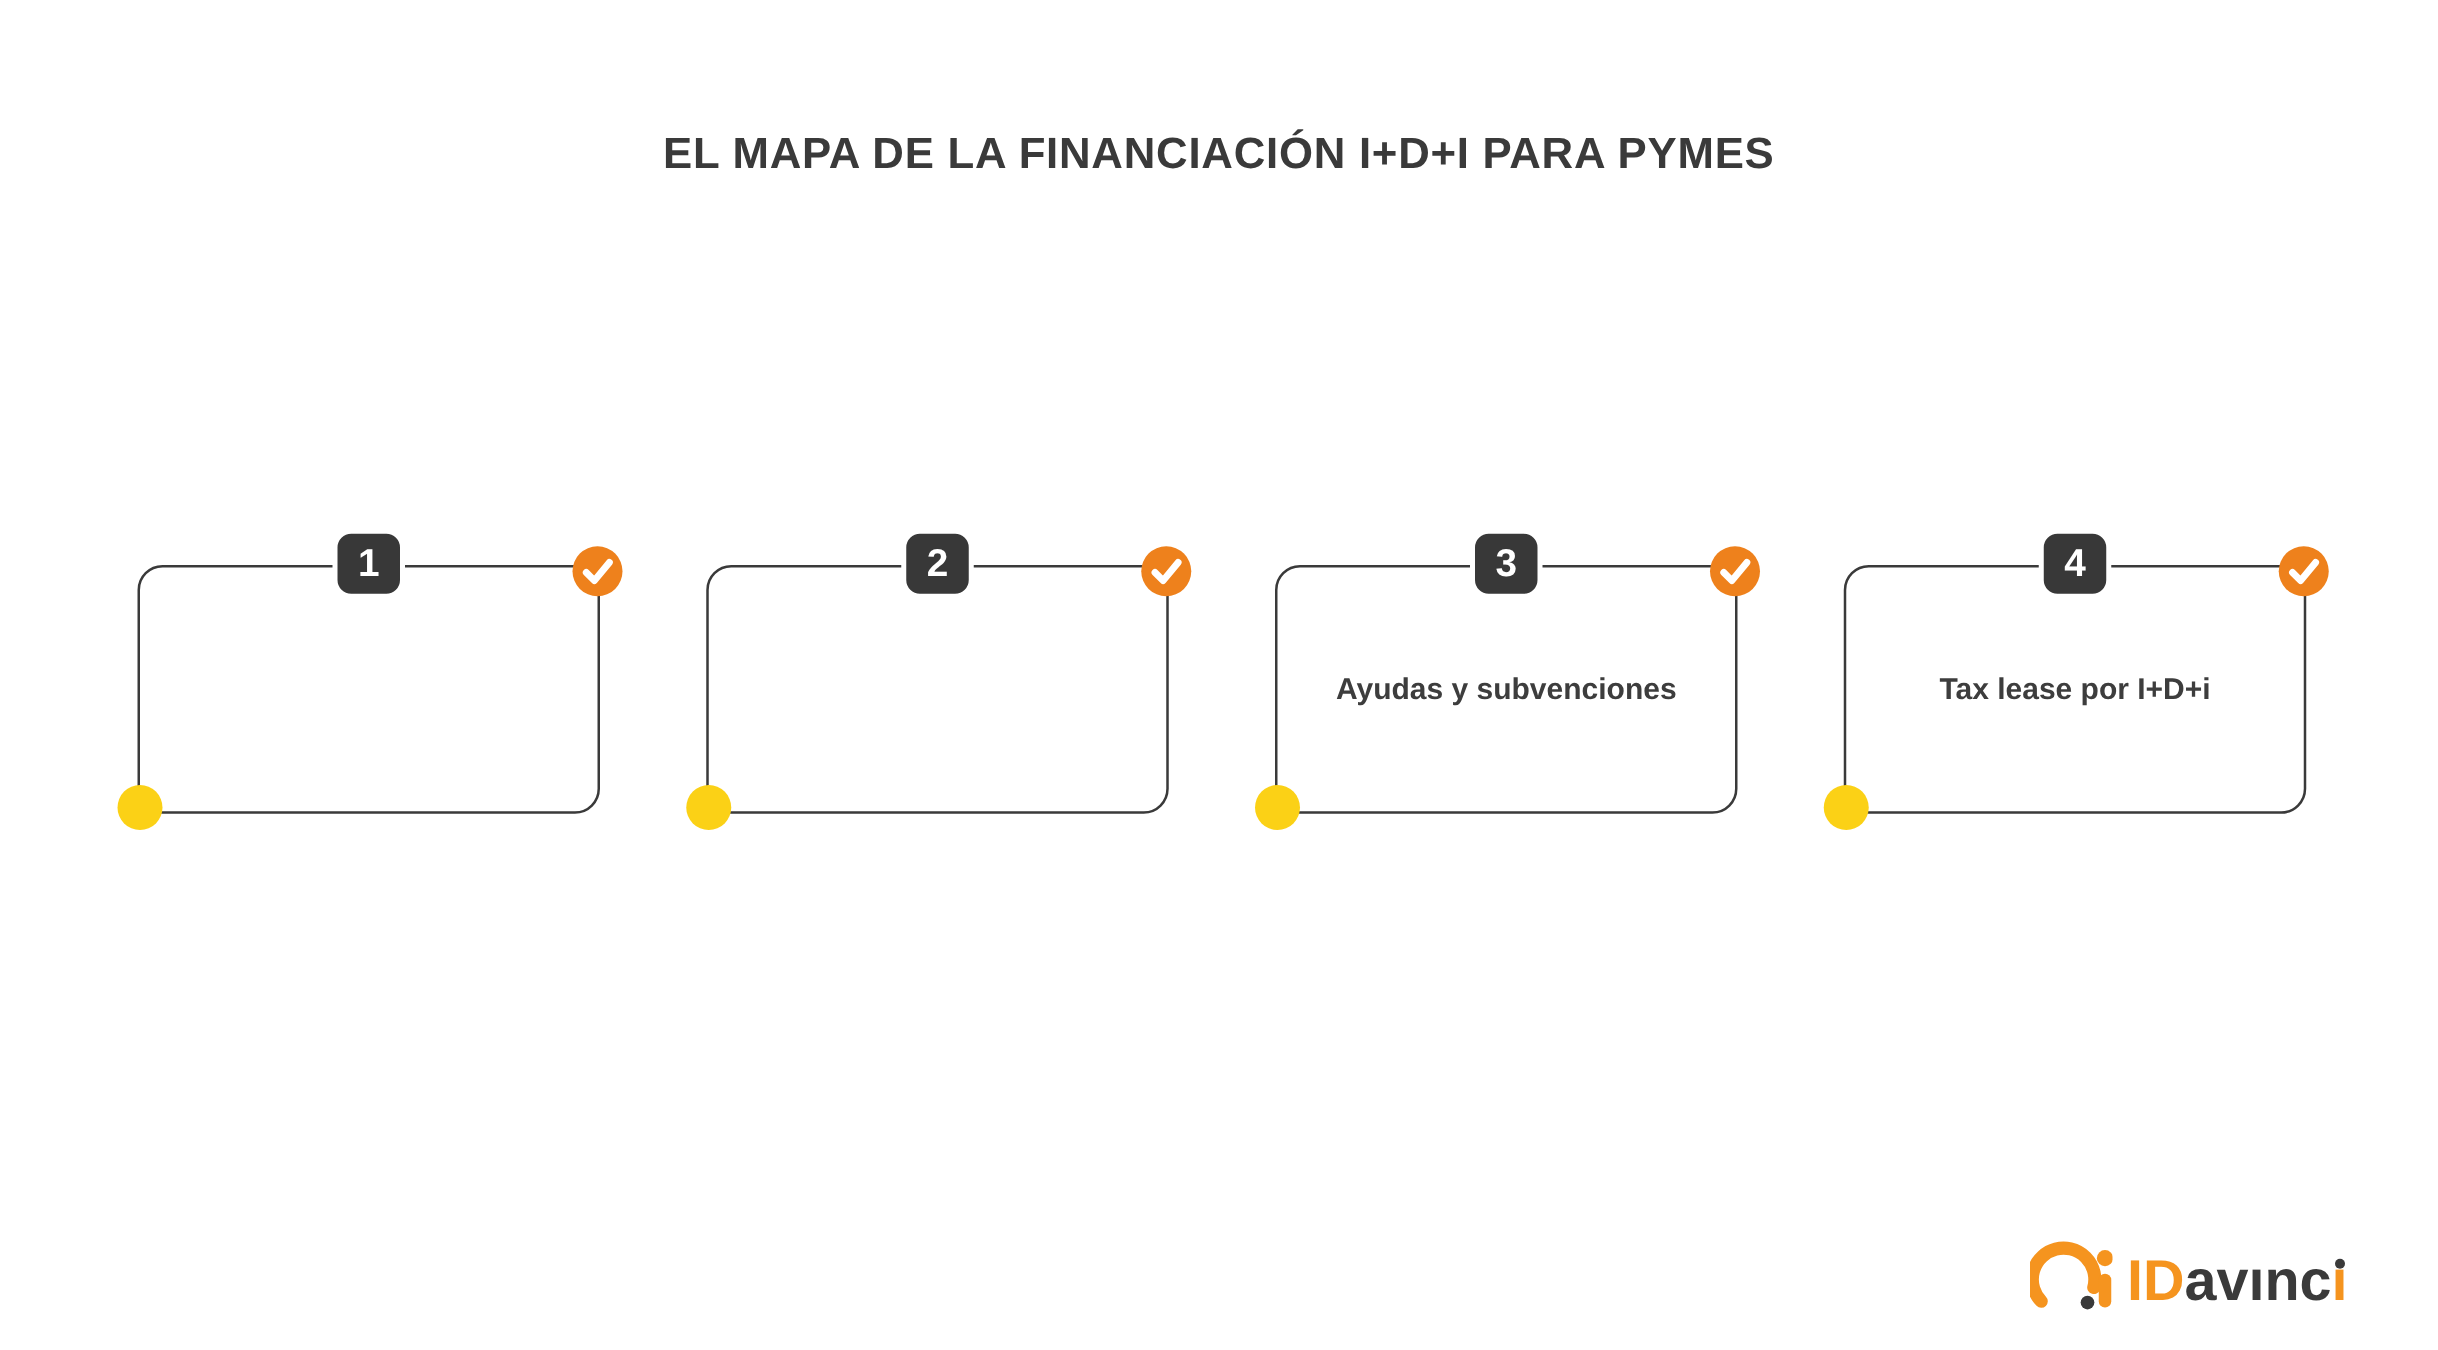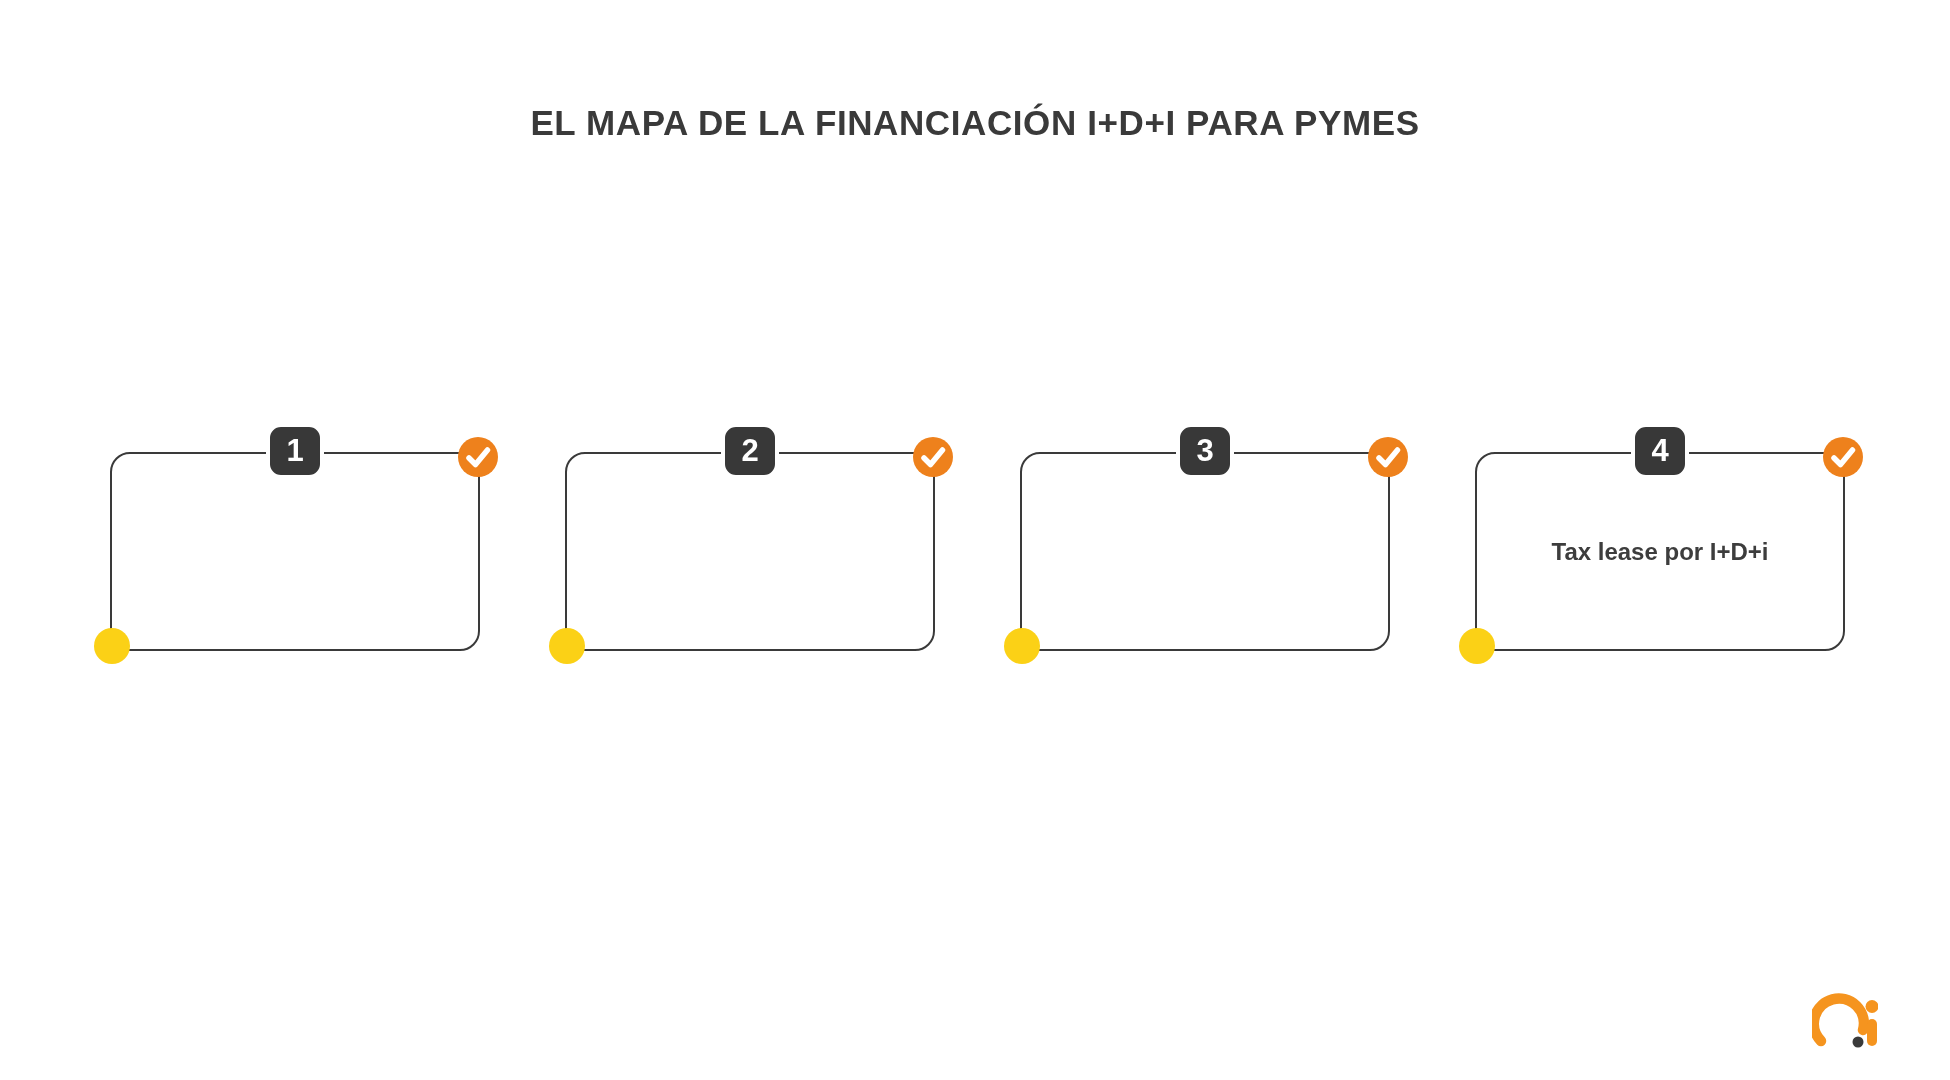--- a/index.html
+++ b/index.html
@@ -102,33 +102,37 @@
 </div>
 
 <div class="card card-3">
   <div class="number-badge">3</div>
   <div class="check-circle">
     <svg width="40" height="40" viewBox="0 0 40 40">
       <polyline points="11,21 17.5,27.5 29.5,13" fill="none" stroke="#ffffff" stroke-width="5.5" stroke-linecap="round" stroke-linejoin="round"></polyline>
     </svg>
   </div>
   <div class="corner-dot"></div>
+  <div class="card-label">Ayudas y subvenciones</div>
 </div>
 
 <div class="card card-4">
   <div class="number-badge">4</div>
   <div class="check-circle">
     <svg width="40" height="40" viewBox="0 0 40 40">
       <polyline points="11,21 17.5,27.5 29.5,13" fill="none" stroke="#ffffff" stroke-width="5.5" stroke-linecap="round" stroke-linejoin="round"></polyline>
     </svg>
   </div>
   <div class="corner-dot"></div>
   <div class="card-label">Tax lease por I+D+i</div>
 </div>
 
 <div class="logo">
   <svg class="logo-mark" width="66" height="58" viewBox="0 0 66 58">
     <path d="M9,49 A25,25 0 1 1 51,38" fill="none" stroke="#f5941f" stroke-width="10.5" stroke-linecap="round"></path>
     <circle cx="46" cy="50" r="5.5" fill="#3a3a3a"></circle>
     <rect x="55" y="27" width="10" height="27" rx="5" fill="#f5941f"></rect>
     <circle cx="60" cy="14.5" r="6.5" fill="#f5941f"></circle>
   </svg>
+  <div class="logo-text">
+    <span class="logo-orange">ID</span><span class="logo-dark">avınc</span><span class="logo-last-i"><span>ı</span><span class="i-dot"></span></span>
+  </div>
 </div>
 
 </body></html>

